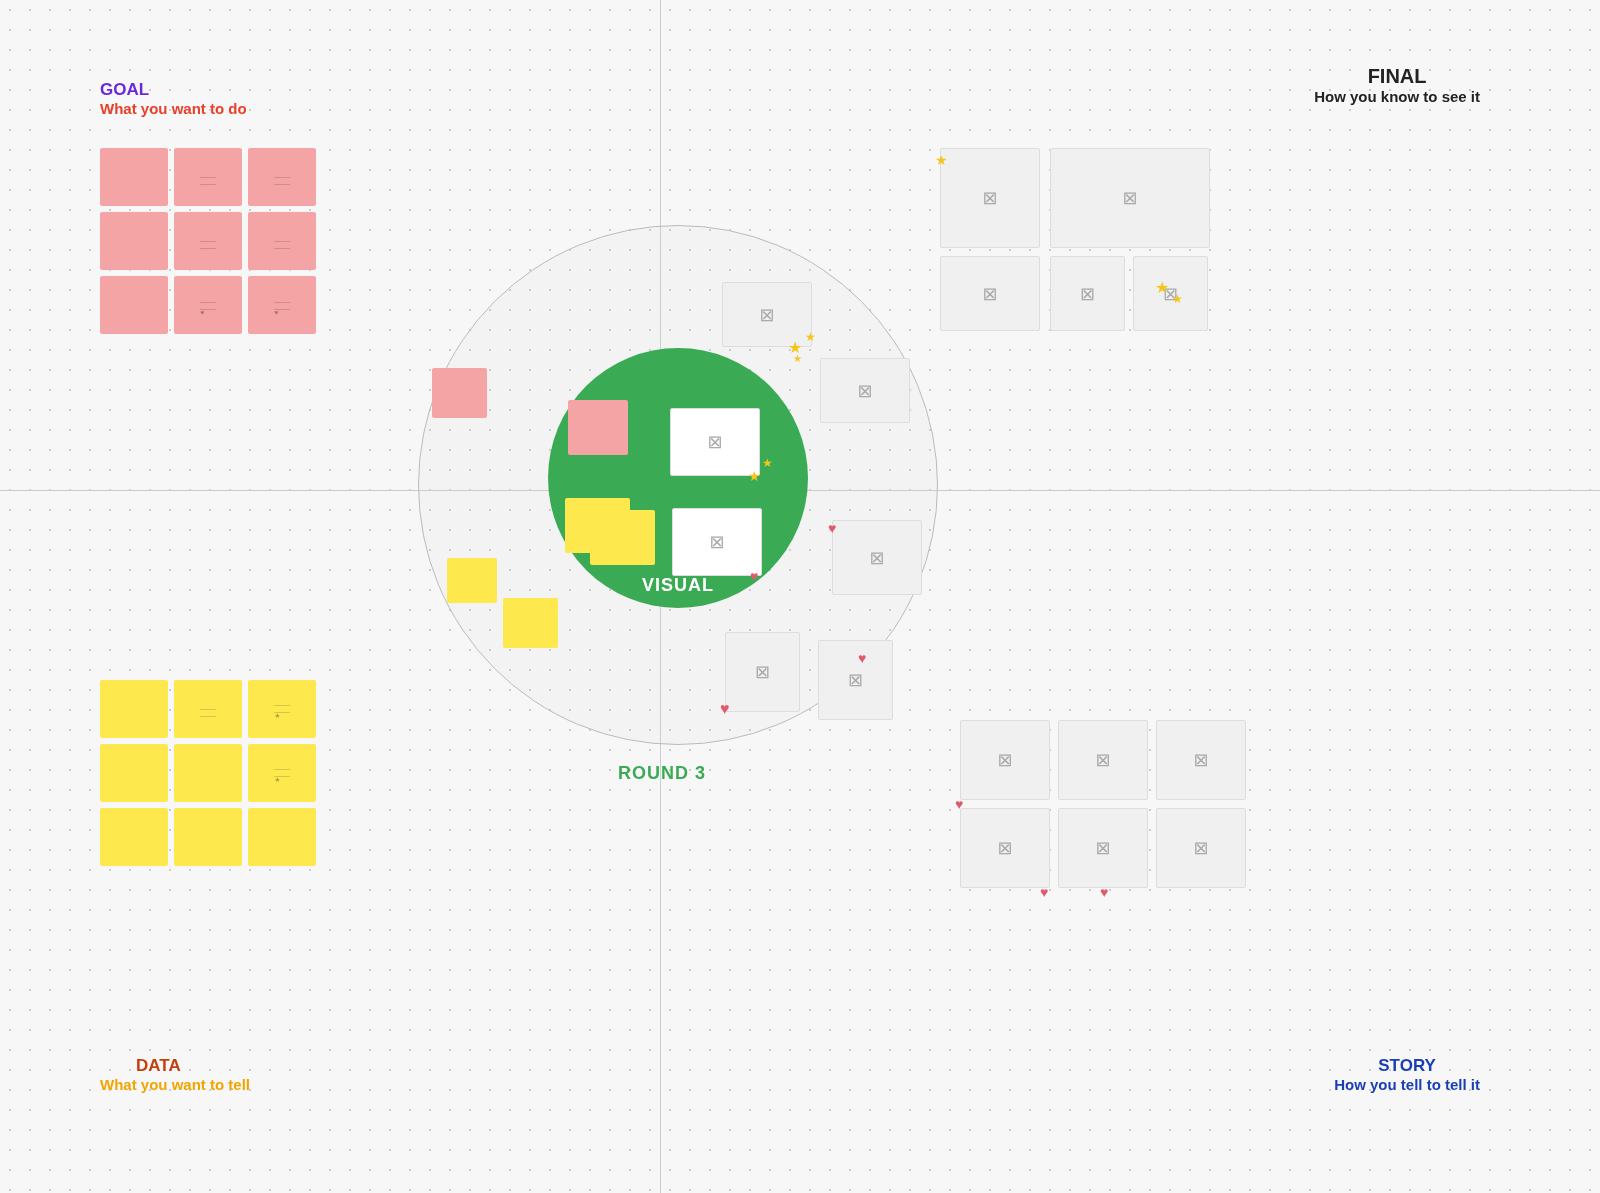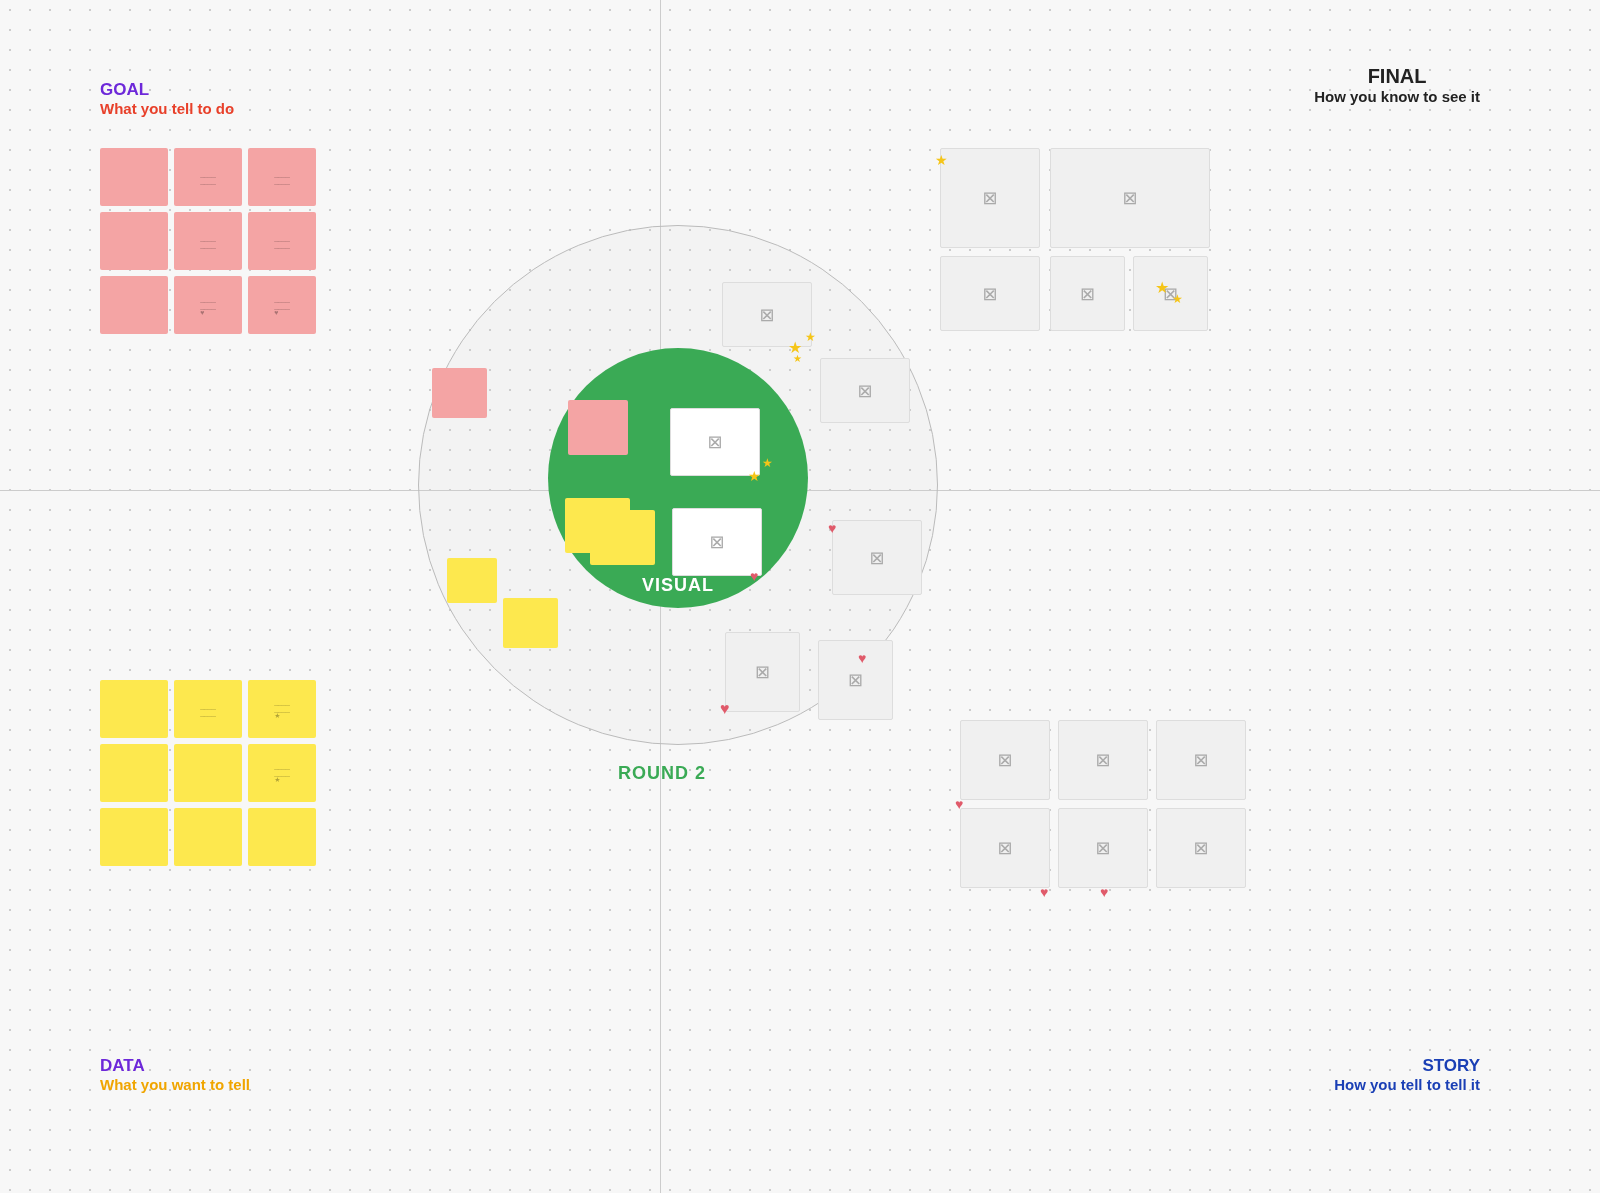--- a/index.html
+++ b/index.html
@@ -110,24 +110,24 @@
     }
     .label-goal { top: 80px; left: 100px; }
     .label-goal .main { color: #6d28d9; }
     .label-goal .sub { color: #e8402a; }
 
     .label-visual { top: 65px; right: 120px; text-align: center; }
     .label-visual .main { color: #222; font-size: 20px; }
     .label-visual .sub { color: #222; }
 
     .label-data { bottom: 100px; left: 100px; }
-    .label-data .main { color: #6d28d9; }
+    .label-data .main { color: #c2410c; margin-left: 36px; }
     .label-data .sub { color: #f0a500; }
 
-    .label-story { bottom: 100px; right: 120px; text-align: right; }
+    .label-story { bottom: 100px; right: 120px; text-align: center; }
     .label-story .main { color: #1a3fb5; }
     .label-story .sub { color: #1a3fb5; }
 
     
     .sticky {
       position: absolute;
       border-radius: 2px;
       z-index: 4;
     }
     .sticky-pink { background: #f4a4a4; }
@@ -193,25 +193,25 @@
 
   <div class="line-h"></div>
   <div class="line-v"></div>
 
   <div class="circle-outer"></div>
 
   <div class="circle-inner">
     <span class="circle-inner-label">VISUAL</span>
   </div>
 
-  <div class="circle-outer-label">ROUND 2</div>
+  <div class="circle-outer-label">ROUND 3</div>
 
   <div class="corner-label label-goal">
     <div class="main">GOAL</div>
-    <div class="sub">What you tell to do</div>
+    <div class="sub">What you want to do</div>
   </div>
 
   <div class="corner-label label-visual">
     <div class="main">FINAL</div>
     <div class="sub">How you know to see it</div>
   </div>
 
   <div class="corner-label label-data">
     <div class="main">DATA</div>
     <div class="sub">What you want to tell</div>

